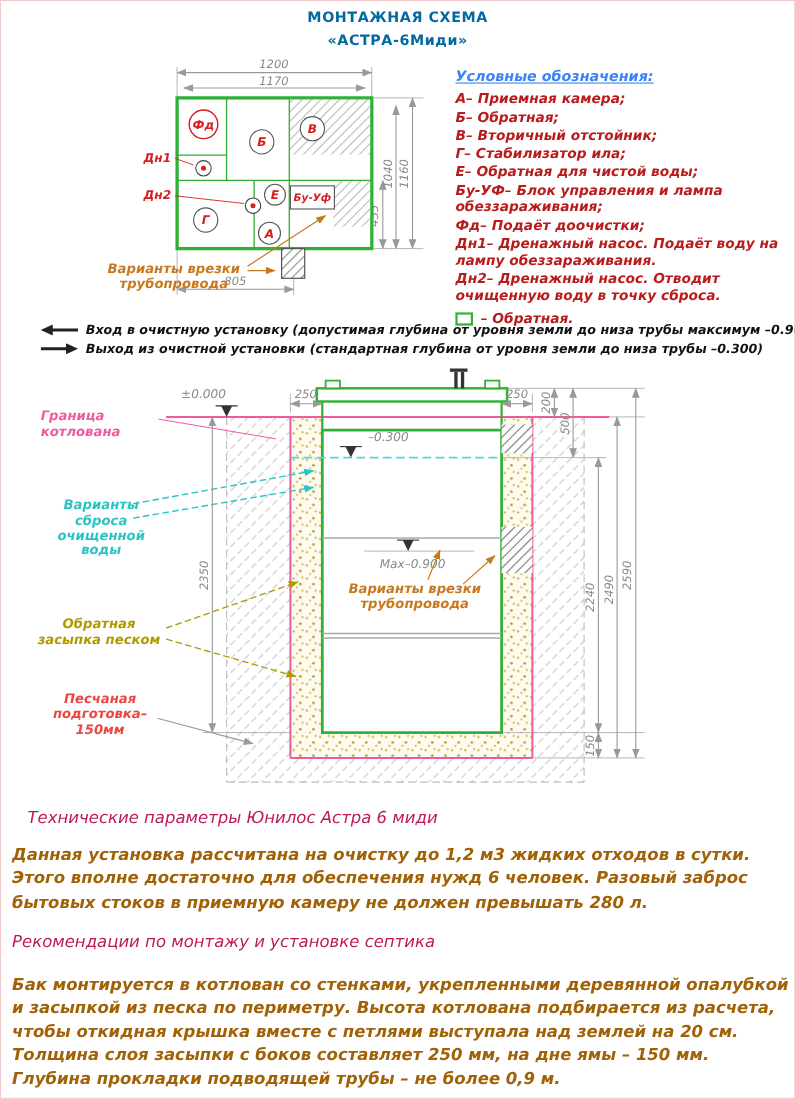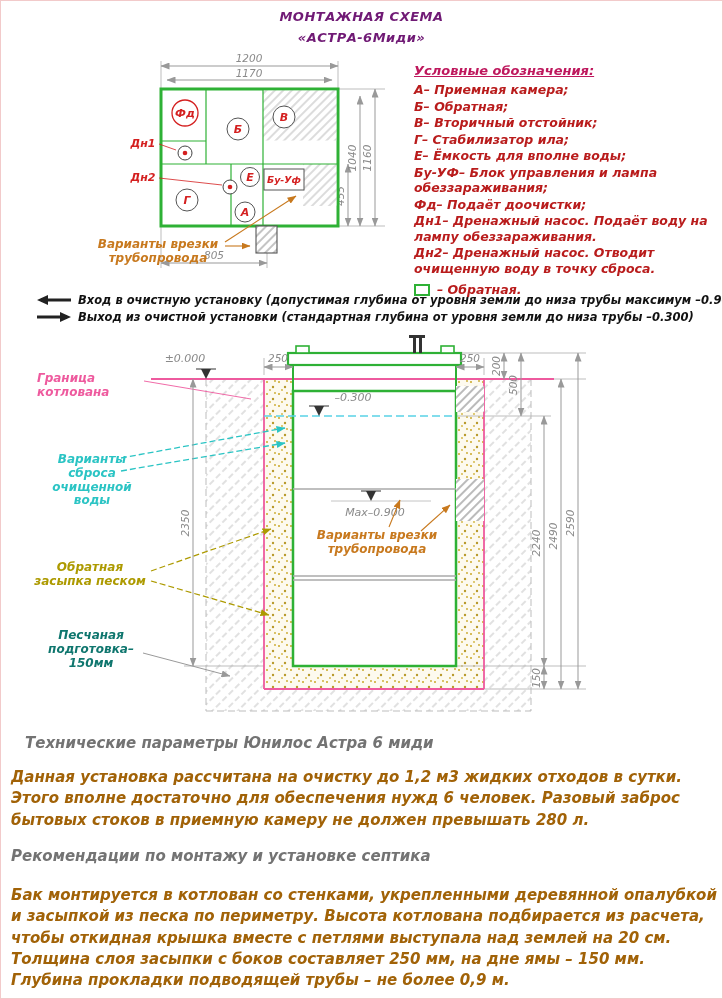--- a/index.html
+++ b/index.html
@@ -1,41 +1,41 @@
 <!DOCTYPE html>
 <html><head>
 <meta charset="utf-8">
 <style>
   * { margin:0; padding:0; box-sizing:border-box; }
   body { font-family:"DejaVu Sans", sans-serif; background:#fff; }
   .page { position:relative; width:723px; height:999px; background:#fff;
           border:1px solid #f2caca; overflow:hidden; }
   .abs { position:absolute; }
-  .it  { font-style:italic; font-weight:bold; color:#701a75; }
+  .it  { font-weight:bold; color:#0369a1; }
   .title-line { width:100%; text-align:center; font-size:13px; letter-spacing:.5px; }
   .legend { left:413px; top:62px; width:300px; }
   .legend-title { font-style:italic; font-weight:bold; font-size:13px;
-                  text-decoration:underline; margin-bottom:4px; color:#be185d; }
+                  text-decoration:underline; margin-bottom:4px; color:#3b82f6; }
   .legend-item { font-style:italic; font-weight:bold; font-size:12.5px;
                  line-height:1.24; color:#b91c1c; margin-bottom:1px; }
   .gorl-row { display:flex; align-items:center; margin-top:6px; }
   .gorl-icon { display:inline-block; width:16px; height:12px;
                border:2px solid #2eb135; margin-right:7px; flex:0 0 auto; }
   .note { display:flex; align-items:center; gap:7px; white-space:nowrap; }
   .note span { font-style:italic; font-weight:bold; font-size:11.5px; color:#111; }
   .lbl { position:absolute; font-style:italic; font-weight:bold; font-size:12px;
          line-height:1.15; text-align:center; }
   .orange  { color:#c8791e; }
   .magenta { color:#ee5a9e; }
   .cyan    { color:#2bc4c4; }
   .olive   { color:#ad9a00; }
-  .grayc   { color:#0f766e;text-align:center; }
+  .grayc   { color:#ef4444;text-align:center; }
   .body-text { font-style:italic; font-weight:bold; font-size:15px;
                line-height:1.42; color:#a16207; }
-  .body-title { font-style:italic; font-weight:bold; font-size:15px; color:#737373; }
+  .body-title { font-style:italic; font-weight:normal; font-size:15px; color:#be185d; }
   
   .dim  { font-family:"DejaVu Sans",sans-serif; font-style:italic; font-size:10.5px; fill:#8a8a8a; }
   .rlab { font-family:"DejaVu Sans",sans-serif; font-style:italic; font-weight:bold; font-size:11px; fill:#d42020; }
   .rlab-s { font-family:"DejaVu Sans",sans-serif; font-style:italic; font-weight:bold; font-size:9.5px; fill:#d42020; }
   .glab { font-family:"DejaVu Sans",sans-serif; font-style:italic; font-size:11px; fill:#8a8a8a; }
 </style>
 </head>
 <body>
 
 <div class="page">
@@ -128,21 +128,21 @@
   </svg>
 
   <div class="lbl orange" style="left:92px; top:237px; width:130px">Варианты врезки трубопровода</div>
 
   <div class="abs legend">
     <div class="legend-title">Условные обозначения:</div>
     <div class="legend-item">А– Приемная камера;</div>
     <div class="legend-item">Б– Обратная;</div>
     <div class="legend-item">В– Вторичный отстойник;</div>
     <div class="legend-item">Г– Стабилизатор ила;</div>
-    <div class="legend-item">Е– Ёмкость для вполне воды;</div>
+    <div class="legend-item">Е– Обратная для чистой воды;</div>
     <div class="legend-item">Бу-УФ– Блок управления и лампа обеззараживания;</div>
     <div class="legend-item">Фд– Подаёт доочистки;</div>
     <div class="legend-item">Дн1– Дренажный насос. Подаёт воду на лампу обеззараживания.</div>
     <div class="legend-item">Дн2– Дренажный насос. Отводит очищенную воду в точку сброса.</div>
     <div class="gorl-row">
       <span class="gorl-icon"></span>
       <span class="legend-item" style="margin:0">– Обратная.</span>
     </div>
   </div>
 

